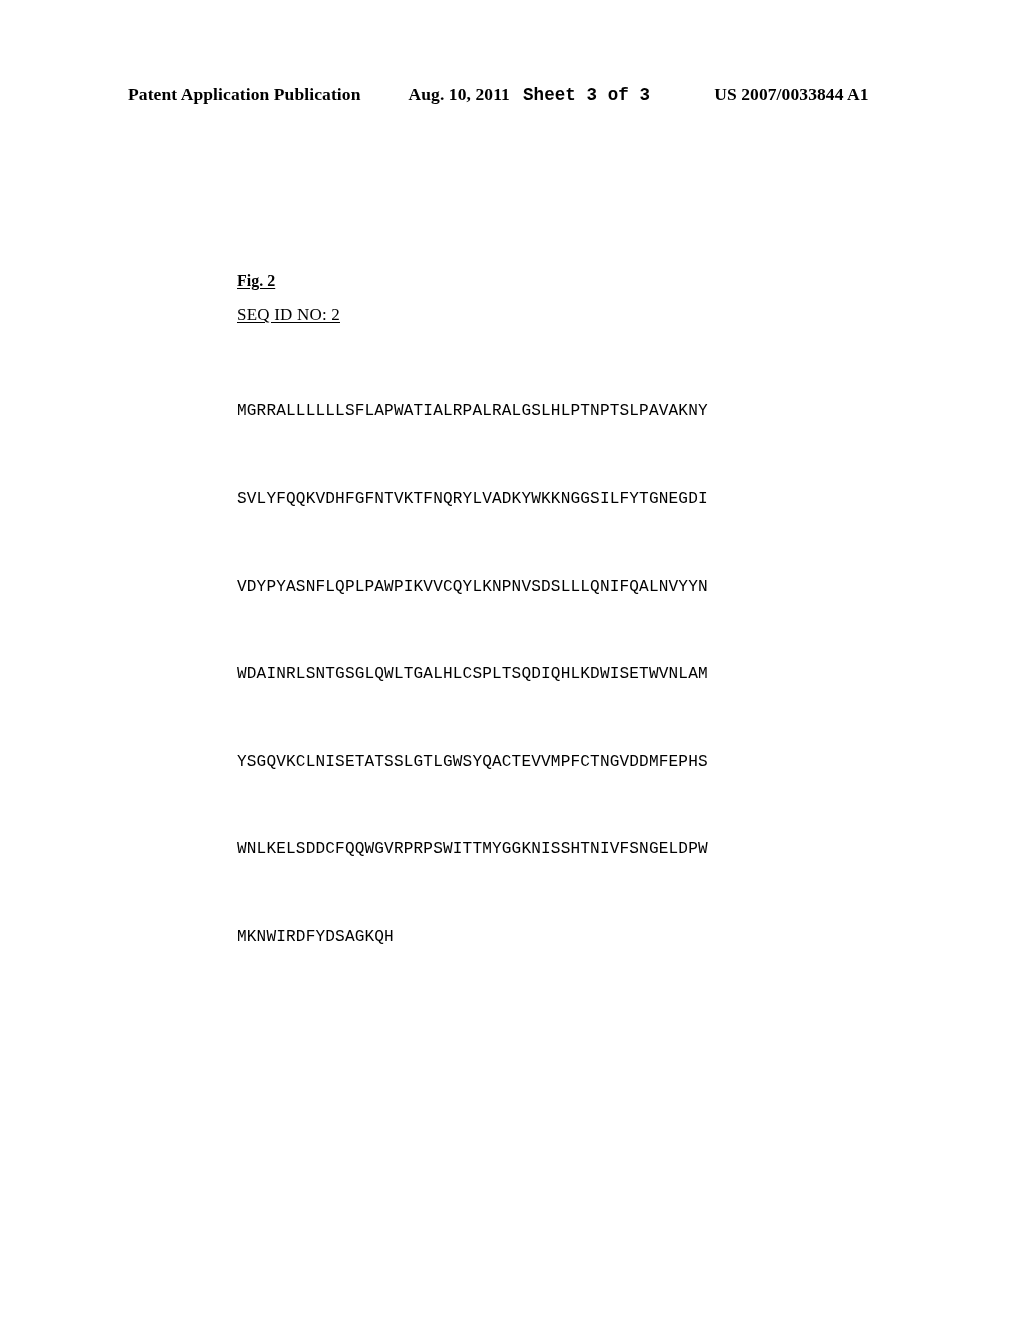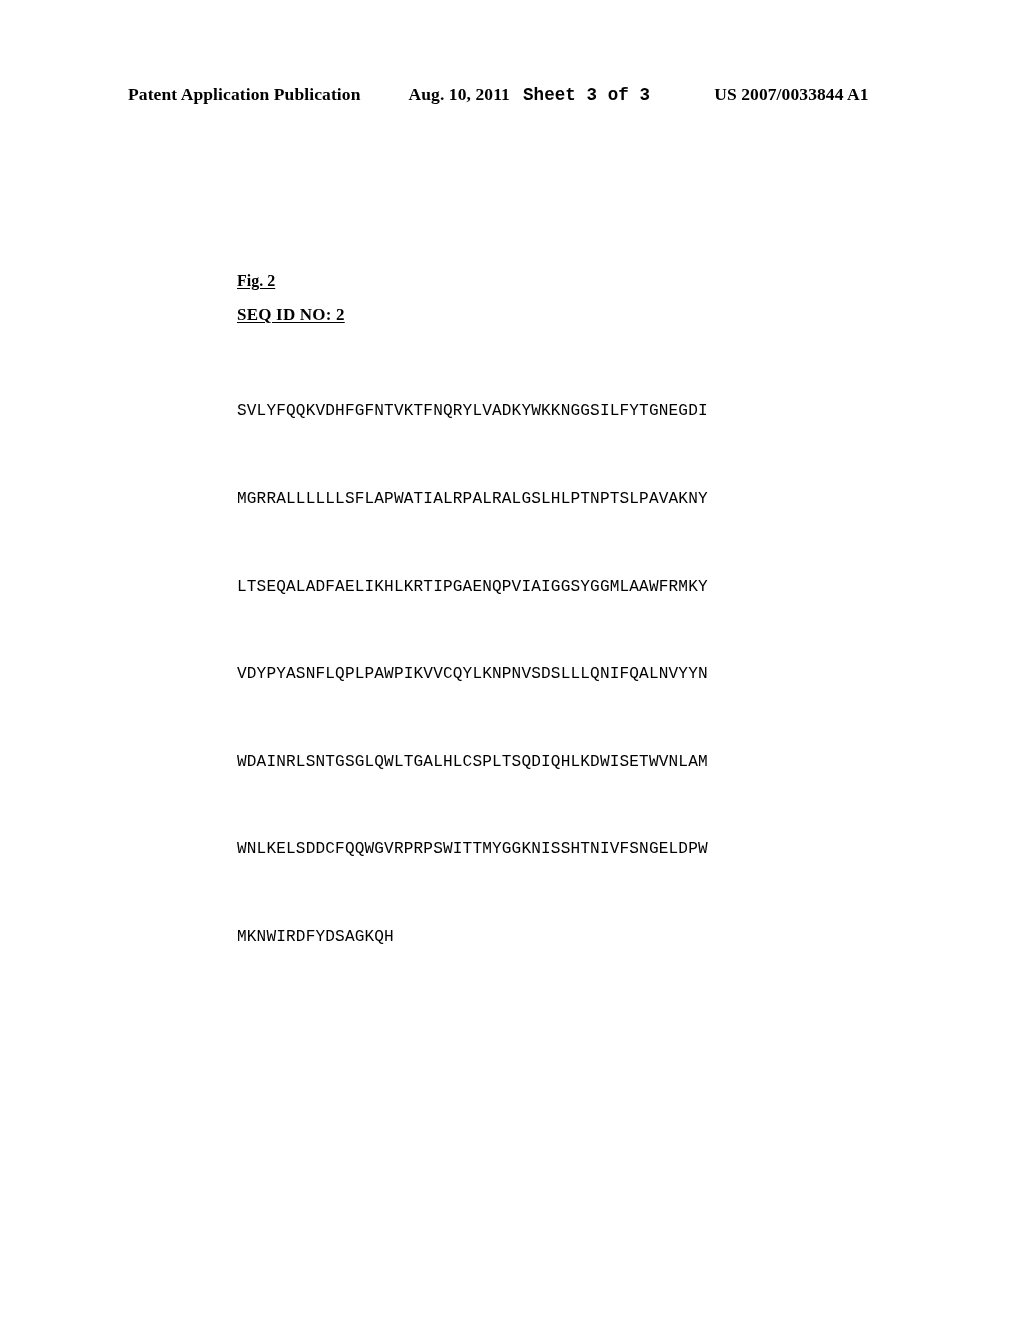--- a/index.html
+++ b/index.html
@@ -70,21 +70,21 @@
   .seq-id {
     font-family: "Liberation Serif", "DejaVu Serif", serif;
     font-weight: bold;
     font-size: 16px;
     text-decoration: underline;
     text-underline-offset: 2px;
     display: block;
     white-space: nowrap;
   }
   .seq-id {
-    font-weight: bold;
+    font-weight: normal;
     font-size: 17px;
     margin-top: 15px;
     letter-spacing: 0.2px;
   }
 
   
   .seq-lines {
     margin-top: 14px;
     font-family: "Liberation Mono", "DejaVu Sans Mono", monospace;
     font-size: 16.1px;
@@ -108,24 +108,24 @@
     <span class="hdr-sheet">Sheet 3 of 3</span>
     <span class="hdr-patno">US 2007/0033844 A1</span>
   </div>
 
   <div class="fig-body">
 
     <div class="fig-block">
       <span class="fig-label">Fig. 2</span>
       <span class="seq-id">SEQ ID NO: 2</span>
       <div class="seq-lines">
+        <span class="seq-line">MGRRALLLLLLSFLAPWATIALRPALRALGSLHLPTNPTSLPAVAKNY</span>
         <span class="seq-line">SVLYFQQKVDHFGFNTVKTFNQRYLVADKYWKKNGGSILFYTGNEGDI</span>
-        <span class="seq-line">MGRRALLLLLLSFLAPWATIALRPALRALGSLHLPTNPTSLPAVAKNY</span>
-        <span class="seq-line">LTSEQALADFAELIKHLKRTIPGAENQPVIAIGGSYGGMLAAWFRMKY</span>
         <span class="seq-line">VDYPYASNFLQPLPAWPIKVVCQYLKNPNVSDSLLLQNIFQALNVYYN</span>
         <span class="seq-line">WDAINRLSNTGSGLQWLTGALHLCSPLTSQDIQHLKDWISETWVNLAM</span>
+        <span class="seq-line">YSGQVKCLNISETATSSLGTLGWSYQACTEVVMPFCTNGVDDMFEPHS</span>
         <span class="seq-line">WNLKELSDDCFQQWGVRPRPSWITTMYGGKNISSHTNIVFSNGELDPW</span>
         <span class="seq-line">MKNWIRDFYDSAGKQH</span>
       </div>
     </div>
 
   </div>
 </div>
 
 </body></html>

